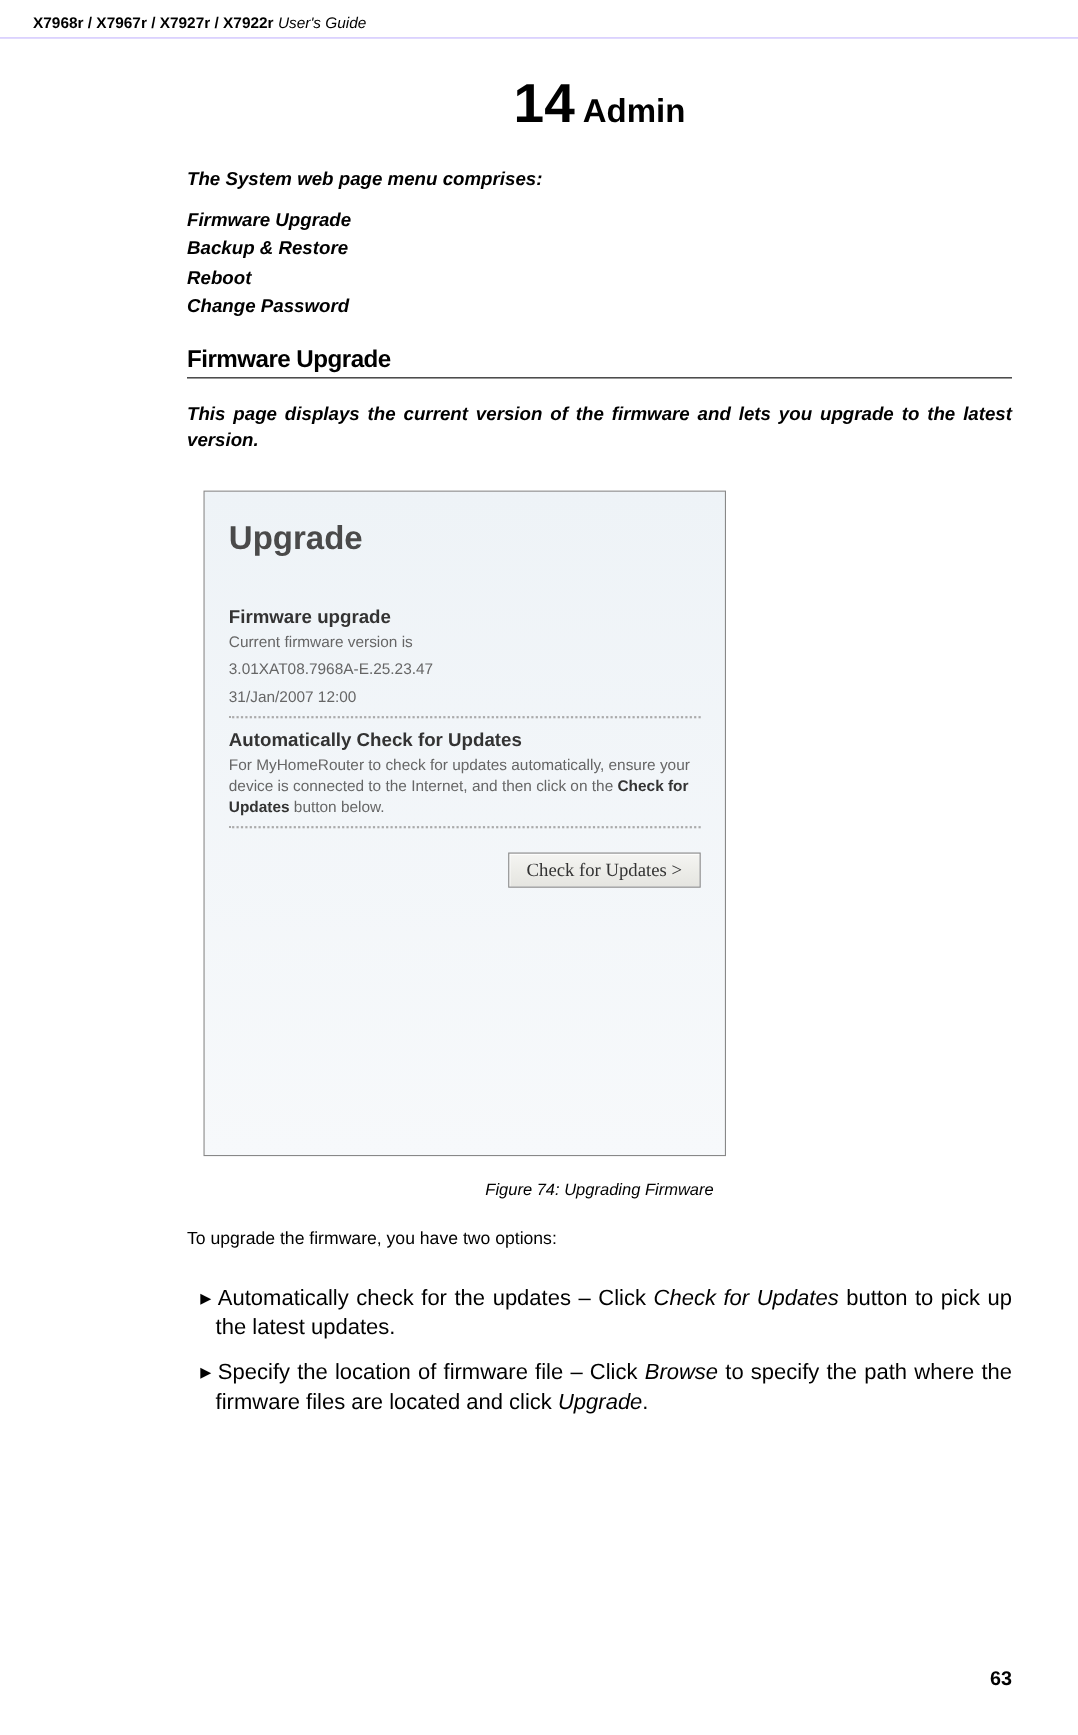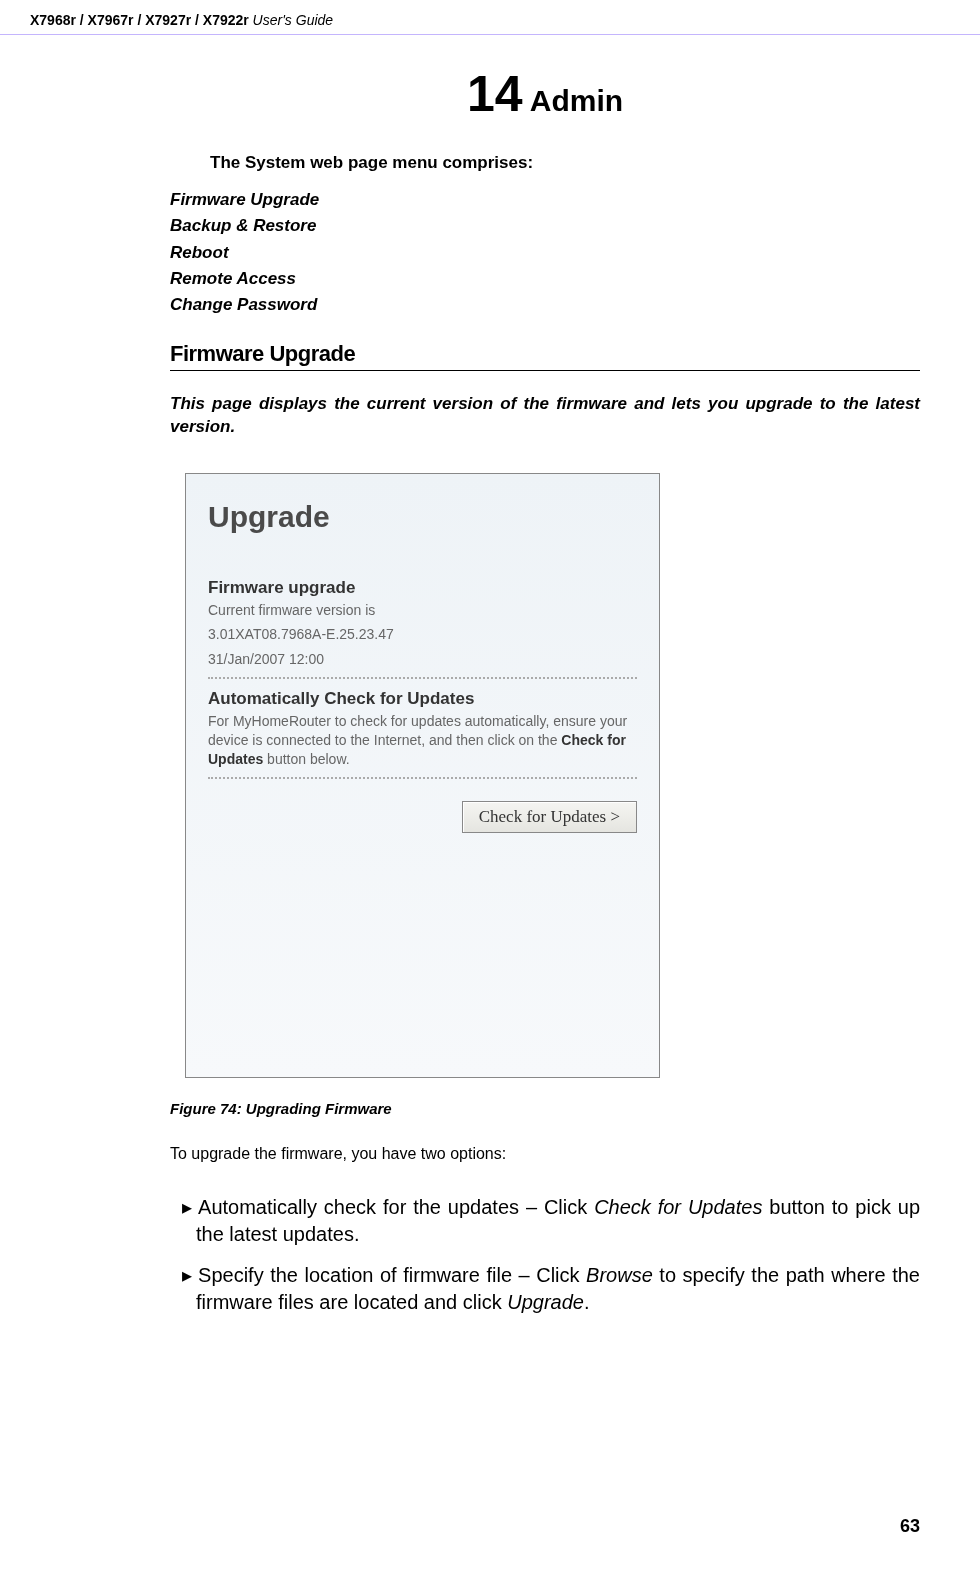--- a/index.html
+++ b/index.html
@@ -29,22 +29,22 @@
       font-size: 50px;
       font-weight: bold;
     }
     .chapter-name {
       font-size: 30px;
       font-weight: bold;
     }
     .intro-text {
       font-size: 17px;
       font-weight: bold;
+      font-style: italic;
       margin-bottom: 14px;
-      margin-left: 40px;
     }
     .menu-list {
       font-size: 17px;
       font-weight: bold;
       font-style: italic;
       line-height: 1.55;
       margin-bottom: 22px;
     }
     .section-heading {
       font-size: 22px;
@@ -105,23 +105,24 @@
       border: 1px solid #888;
       background: linear-gradient(to bottom, #f5f5f2 0%, #e5e5e0 100%);
       padding: 5px 16px;
       font-family: "Times New Roman", serif;
       font-size: 17px;
       color: #333;
       box-shadow: inset 1px 1px 0 #fff;
     }
     .figure-caption {
       font-size: 15px;
-      font-weight: bold;
+      font-weight: normal;
       font-style: italic;
       margin-bottom: 28px;
+      text-align: center;
     }
     .body-text {
       font-size: 16px;
       margin-bottom: 31px;
       text-align: justify;
     }
     .bullet-item {
       font-size: 20px;
       padding-left: 26px;
       text-indent: -14px;
@@ -151,21 +152,20 @@
   <div class="chapter-title">
     <span class="chapter-number">14</span><span class="chapter-name"> Admin</span>
   </div>
 
   <p class="intro-text">The System web page menu comprises:</p>
 
   <div class="menu-list">
     <div>Firmware Upgrade</div>
     <div>Backup &amp; Restore</div>
     <div>Reboot</div>
-    <div>Remote Access</div>
     <div>Change Password</div>
   </div>
 
   <h2 class="section-heading">Firmware Upgrade</h2>
 
   <p class="section-desc">This page displays the current version of the firmware and lets you upgrade to the latest version.</p>
 
   <div class="screenshot">
     <div class="ss-title">Upgrade</div>
 

